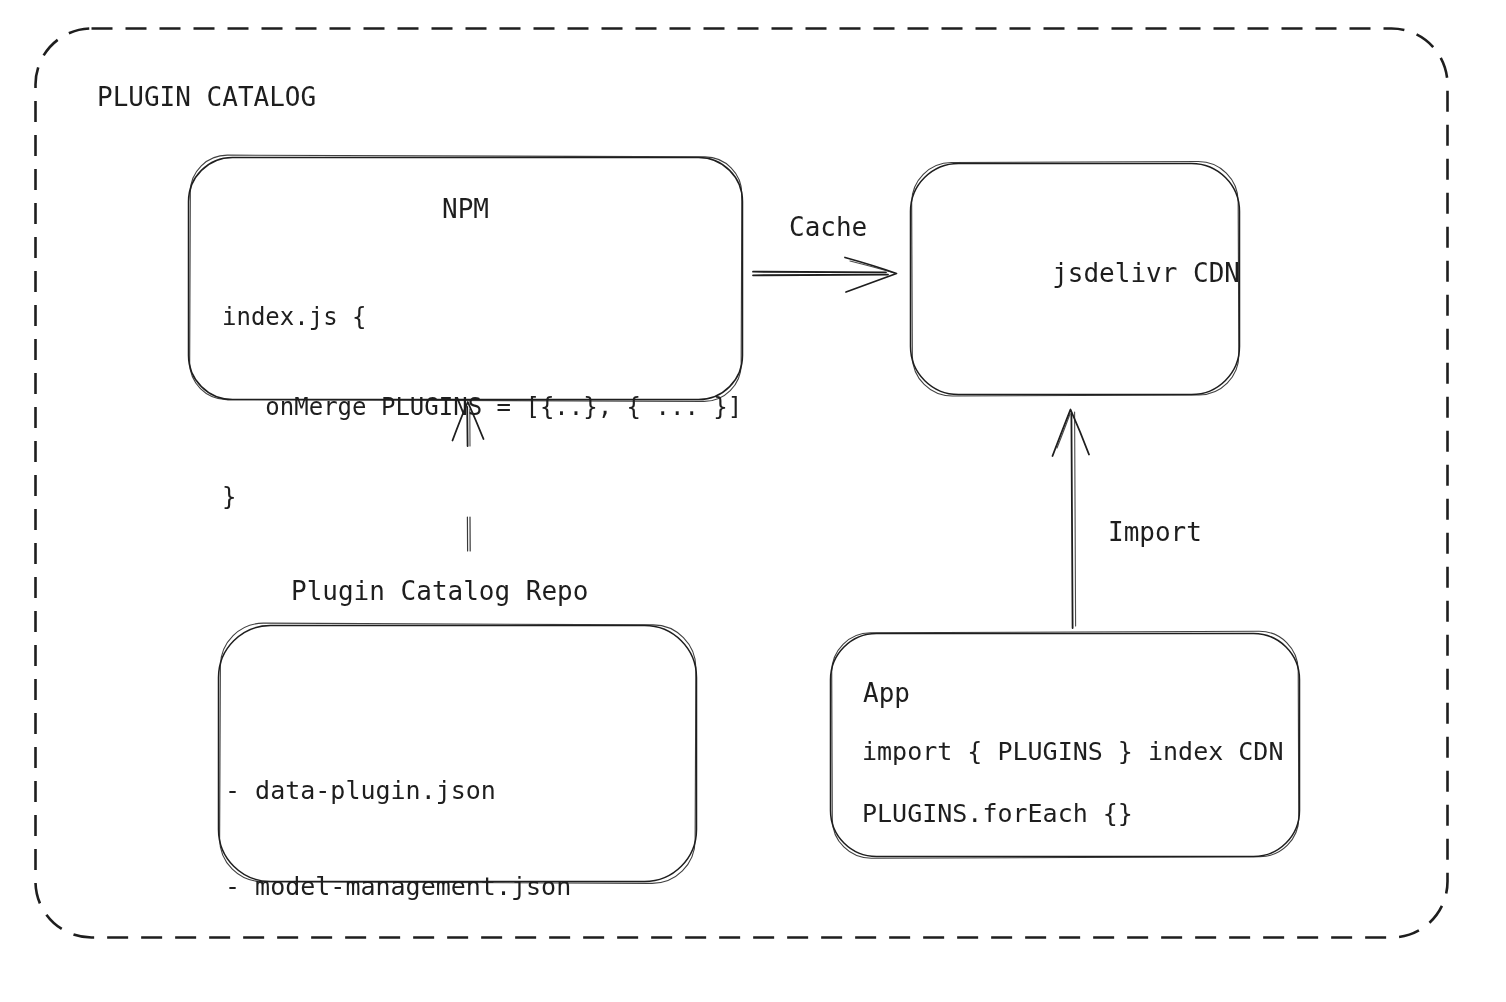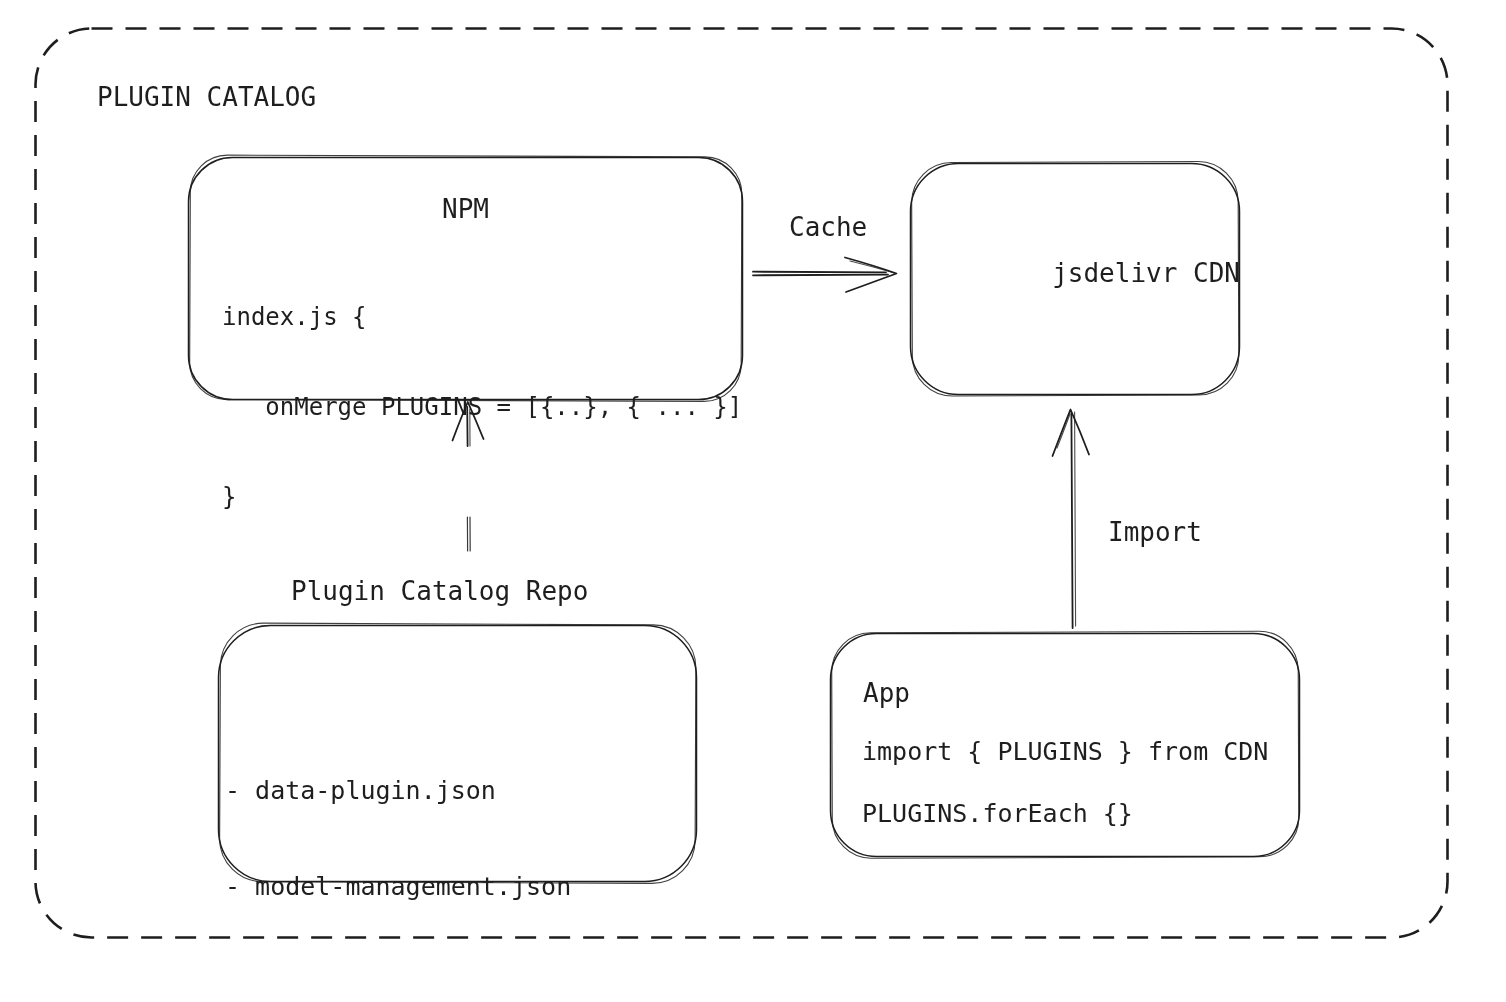--- a/index.html
+++ b/index.html
@@ -103,19 +103,19 @@
   <div id="repo-label" class="txt">Plugin Catalog Repo</div>
 
   <div id="repo-files" class="txt">
     <div>- data-plugin.json</div>
     <div>- model-management.json</div>
     <div>...</div>
   </div>
 
   <div id="app-title" class="txt">App</div>
 
-  <div id="app-code-1" class="txt">import { PLUGINS } from CDN</div>
+  <div id="app-code-1" class="txt">import { PLUGINS } index CDN</div>
 
   <div id="app-code-2" class="txt">PLUGINS.forEach {}</div>
 
   <div id="import-label" class="txt">Import</div>
 
 </div>
 
 </body></html>

